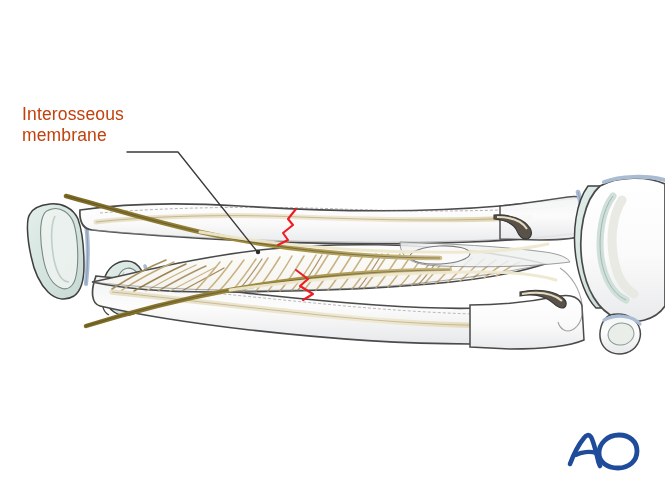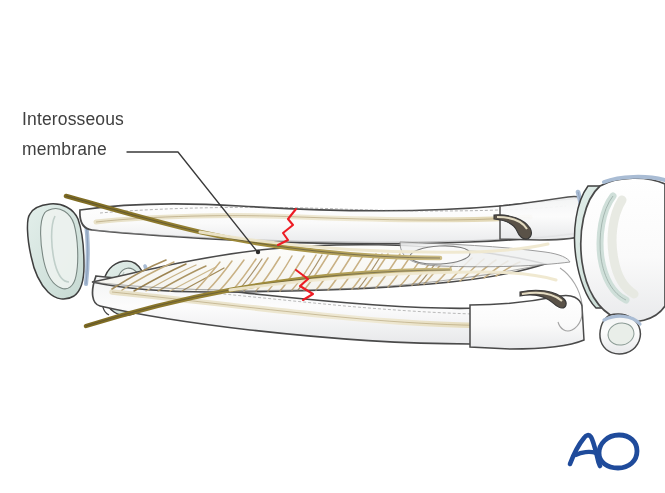--- a/index.html
+++ b/index.html
@@ -9,23 +9,23 @@
     font-family:"Liberation Sans","DejaVu Sans",sans-serif;
   }
   #stage{position:absolute;inset:0;width:665px;height:493px;background:#ffffff;}
   #art{position:absolute;left:0;top:0;width:665px;height:493px;display:block;}
 
   
   .label-text{
     position:absolute;
     left:22px; top:104px;
     width:210px;
-    color:#404040;
+    color:#c2410c;
     font-size:17.5px;
-    line-height:30px;
+    line-height:21px;
     letter-spacing:0.15px;
     white-space:pre-line;
     font-family:"Liberation Sans","DejaVu Sans",sans-serif;
   }
   .ao-wrap{position:absolute;left:566px;top:428px;width:78px;height:46px;}
 </style>
 </head>
 <body>
 
 <div id="stage">

